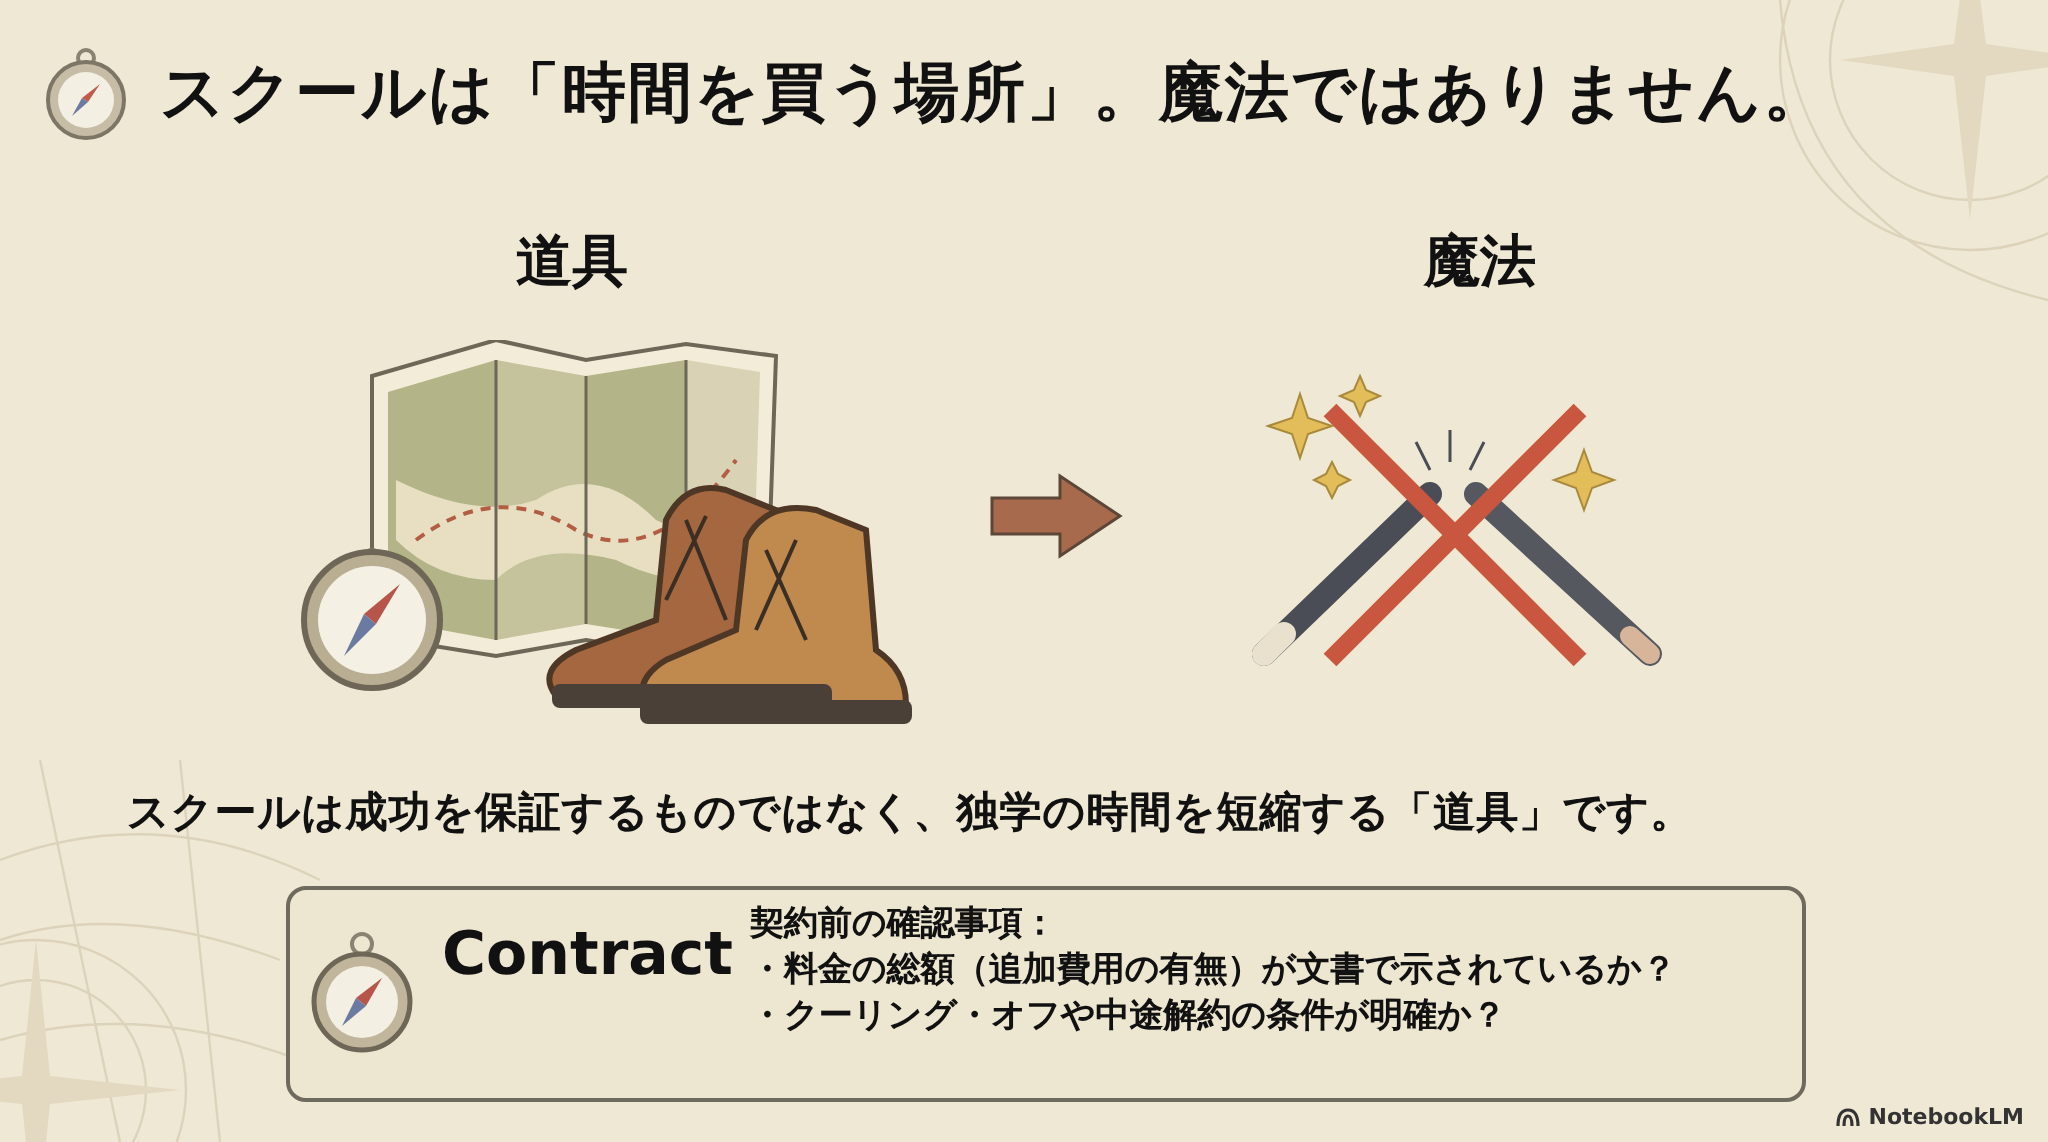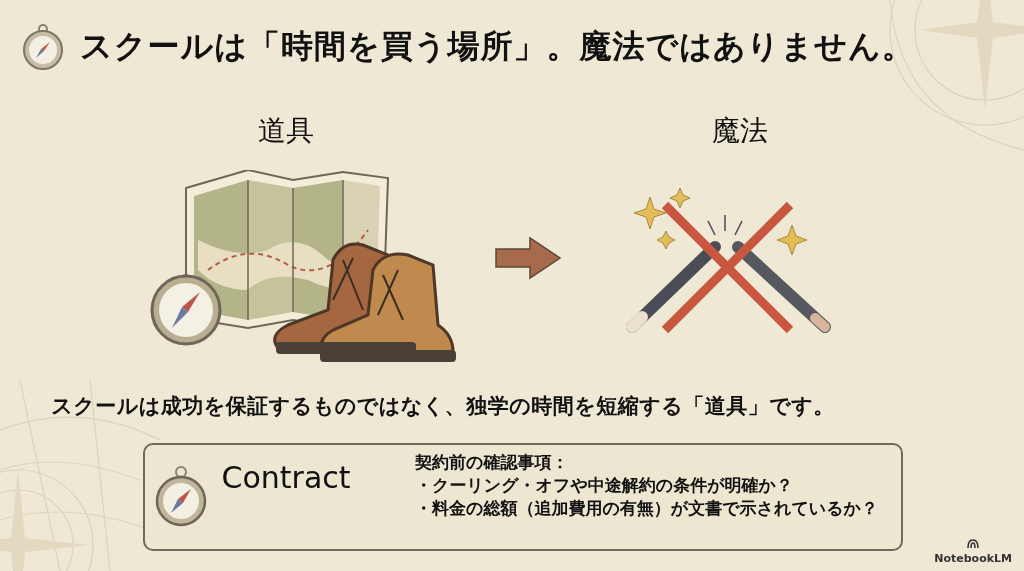--- a/index.html
+++ b/index.html
@@ -1,26 +1,26 @@
 <!DOCTYPE html>
 <html><head>
 <meta charset="utf-8">
 <style>
   html,body{margin:0;padding:0;}
   body{width:1024px;height:571px;overflow:hidden;background:#efe8d5;position:relative;font-family:"DejaVu Sans","Liberation Sans",sans-serif;color:#111;}
   .bg{position:absolute;inset:0;pointer-events:none;}
   .title{position:absolute;left:20px;top:22px;display:flex;align-items:center;gap:14px;}
   .title .txt{font-size:32px;font-weight:bold;letter-spacing:1px;white-space:nowrap;}
-  .col-label{position:absolute;font-size:28px;font-weight:normal;text-align:right;}
-  .summary{position:absolute;left:0;width:886px;top:392px;text-align:center;font-size:21px;font-weight:bold;letter-spacing:0.5px;}
+  .col-label{position:absolute;font-size:28px;font-weight:bold;text-align:right;}
+  .summary{position:absolute;left:0;width:886px;top:392px;text-align:center;font-size:21px;font-weight:bold;letter-spacing:0.5px;padding-left:12px;}
   .check-box{position:absolute;left:143px;top:443px;width:760px;height:108px;border:2px solid #6f6a5e;border-radius:10px;background:#ede6d1;box-sizing:border-box;}
-  .check-title{position:absolute;left:76px;top:16px;font-size:30px;font-weight:normal;line-height:34px;text-align:center;width:130px;}
+  .check-title{position:absolute;left:76px;top:16px;font-size:30px;font-weight:bold;line-height:34px;text-align:center;width:130px;}
   .check-list{position:absolute;left:230px;top:6px;font-size:17px;font-weight:bold;line-height:23px;}
-  .check-list div{white-space:nowrap;margin-left:40px;}
-  .brand{position:absolute;right:12px;bottom:6px;font-size:11px;font-weight:bold;color:#333;display:flex;align-items:center;gap:4px;flex-direction:column;}
+  .check-list div{white-space:nowrap;}
+  .brand{position:absolute;right:12px;bottom:6px;font-size:11px;font-weight:bold;color:#333;display:flex;align-items:center;gap:4px;}
 </style>
 </head>
 <body>
 
 <svg class="bg" width="1024" height="571" viewBox="0 0 1024 571">
   <g stroke="#ddd3bb" stroke-width="1.2" fill="none">
     <path d="M0 430 Q80 400 160 440"></path>
       <path d="M0 470 Q60 450 140 480"></path>
     <path d="M20 380 L60 571"></path>
       <path d="M90 380 L110 571"></path>
@@ -114,22 +114,22 @@
     <circle cx="26" cy="36" r="24" fill="#c1b59b" stroke="#6e6656" stroke-width="2.5"></circle>
     <circle cx="26" cy="36" r="18" fill="#f4efe3"></circle>
     <polygon points="36,24 28,38 23,34" fill="#b7554a"></polygon>
     <polygon points="16,48 23,34 28,38" fill="#6a7aa0"></polygon>
   </svg>
   <div class="check-title">
     <div>Contract</div>
   </div>
   <div class="check-list">
     <div>契約前の確認事項：</div>
+    <div>・料金の総額（追加費用の有無）が文書で示されているか？</div>
     <div>・クーリング・オフや中途解約の条件が明確か？</div>
-    <div>・料金の総額（追加費用の有無）が文書で示されているか？</div>
   </div>
 </div>
 
 <div class="brand">
   <svg width="12" height="9" viewBox="0 0 12 9">
     <path d="M1 9 Q1 1 6 1 Q11 1 11 9 M4 9 Q4 4 6 4 Q8 4 8 9" fill="none" stroke="#333" stroke-width="1.6"></path>
   </svg>
   <span>NotebookLM</span>
 </div>
 

